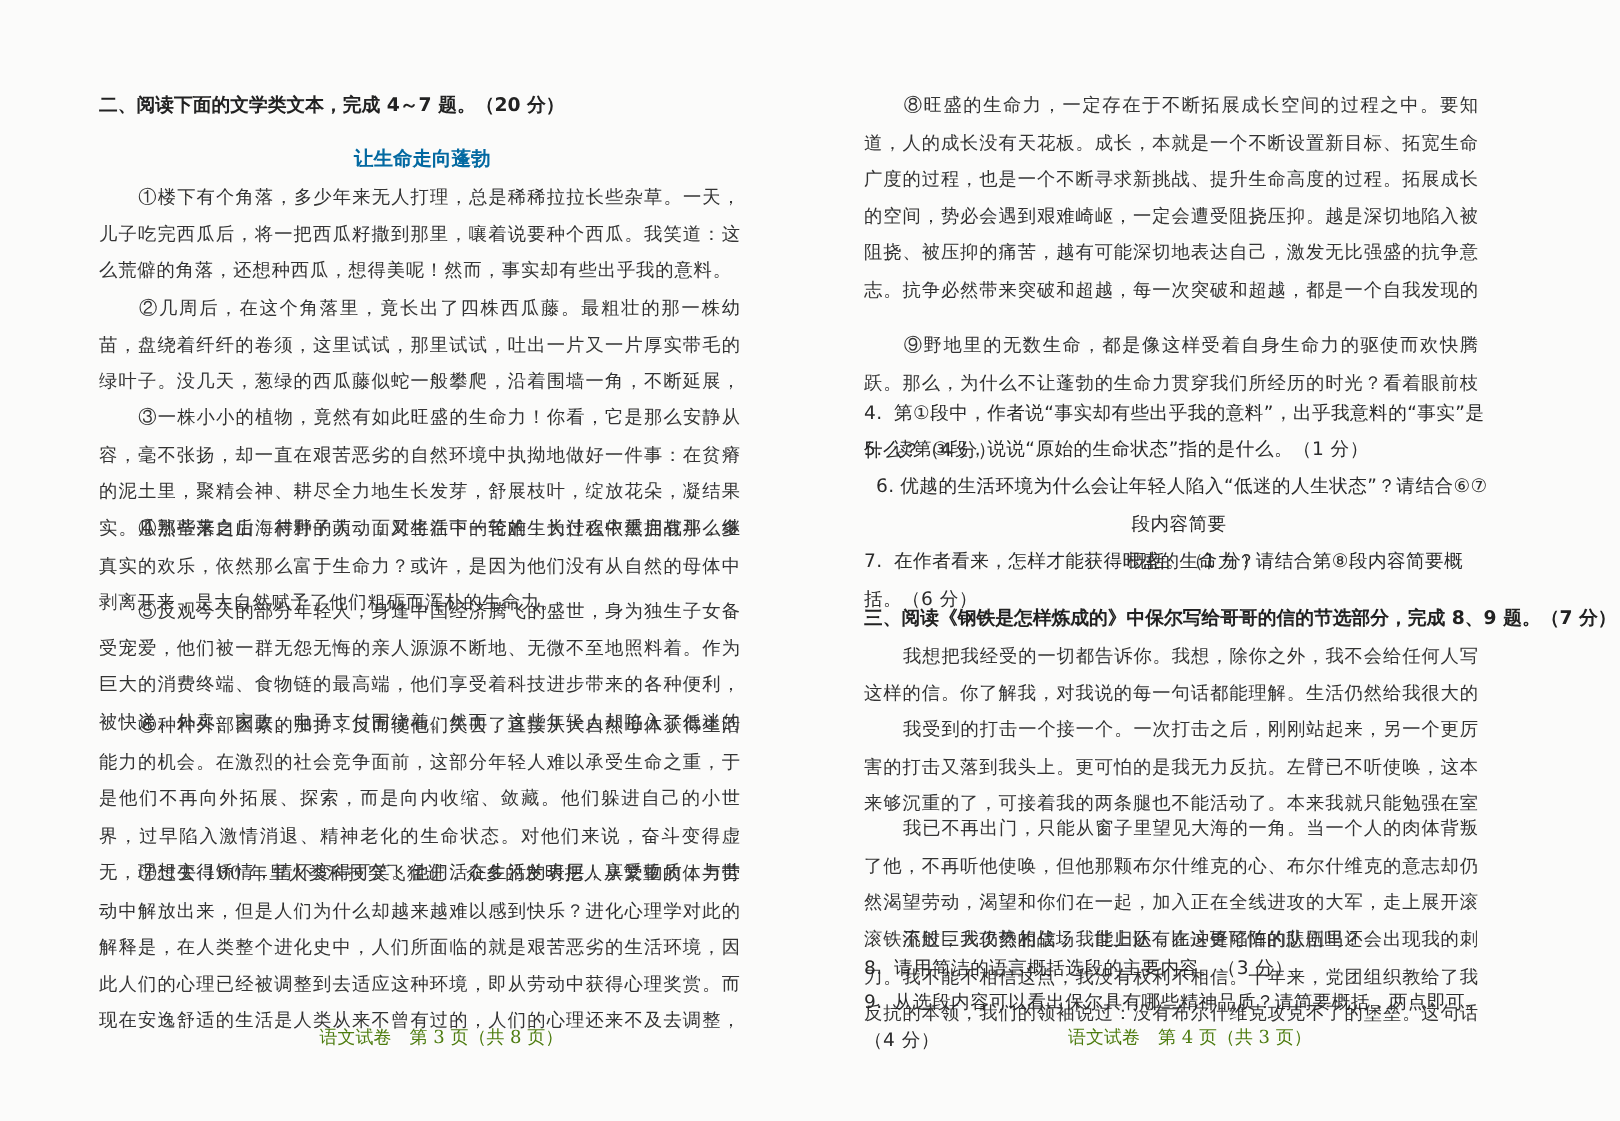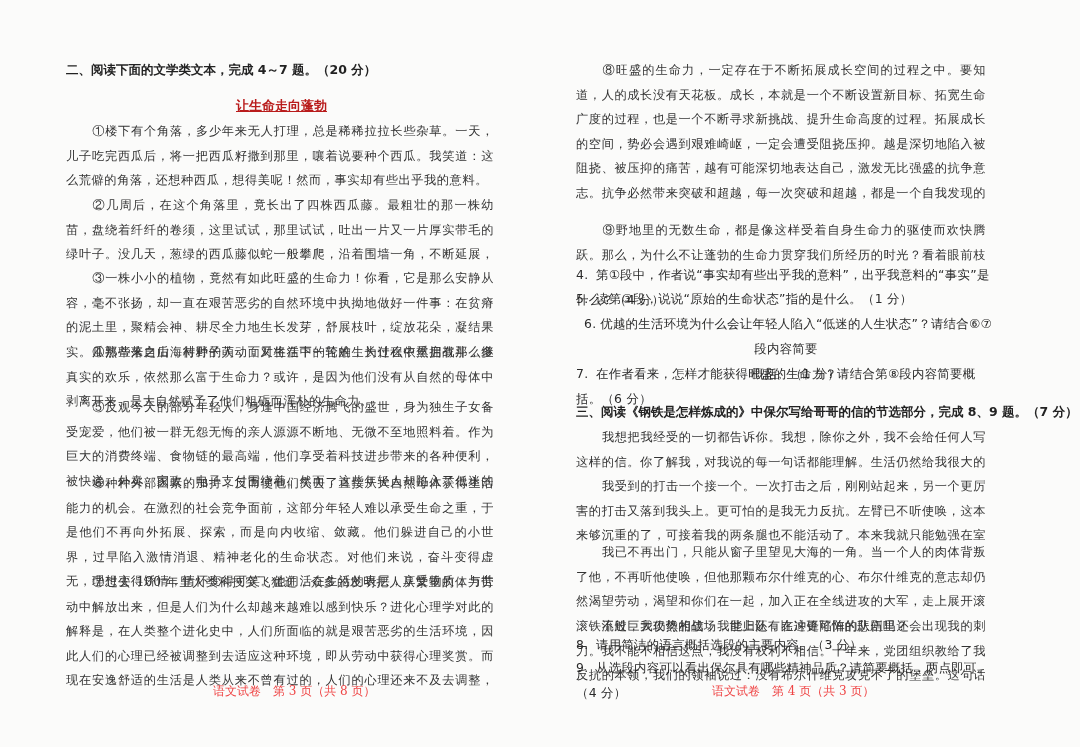--- a/index.html
+++ b/index.html
@@ -14,35 +14,35 @@
     position: absolute; top: 0; height: 647px;
   }
   #page-left { left: 66px; width: 460px; }
   #page-right { left: 576px; width: 440px; }
   .section-title {
     position: absolute; font-family: "DejaVu Sans", sans-serif;
     font-size: 12.5px; font-weight: bold; color: #222; white-space: nowrap;
   }
   .article-title {
     position: absolute; font-family: "DejaVu Sans", sans-serif;
-    font-size: 13px; font-weight: bold; color: #b91c1c; text-decoration: underline;
+    font-size: 13px; font-weight: bold; color: #0369a1;
   }
   .para {
     position: absolute; font-size: 12.2px; line-height: 24.6px;
     color: #333; text-align: justify; letter-spacing: 0.6px;
   }
   .para .indent { display: inline-block; width: 26px; }
   .question {
     position: absolute; font-family: "DejaVu Sans", sans-serif;
     font-size: 12.4px; line-height: 25px; color: #2a2a2a; letter-spacing: 0.3px;
   }
   .question .num { display: inline-block; width: 20px; }
   .question .cont { display: block; padding-left: 20px; }
   .footer {
-    position: absolute; font-size: 12px; color: #ef4444; white-space: nowrap;
+    position: absolute; font-size: 12px; color: #4d7c0f; white-space: nowrap;
     font-family: "DejaVu Serif", serif;
   }
 </style>
 </head>
 <body>
 
 <div class="page" id="page-left">
   <div class="section-title" style="left:0; top:62px;">二、阅读下面的文学类文本，完成 4～7 题。（20 分）</div>
   <div class="article-title" style="left:170px; top:97px;">让生命走向蓬勃</div>
 

